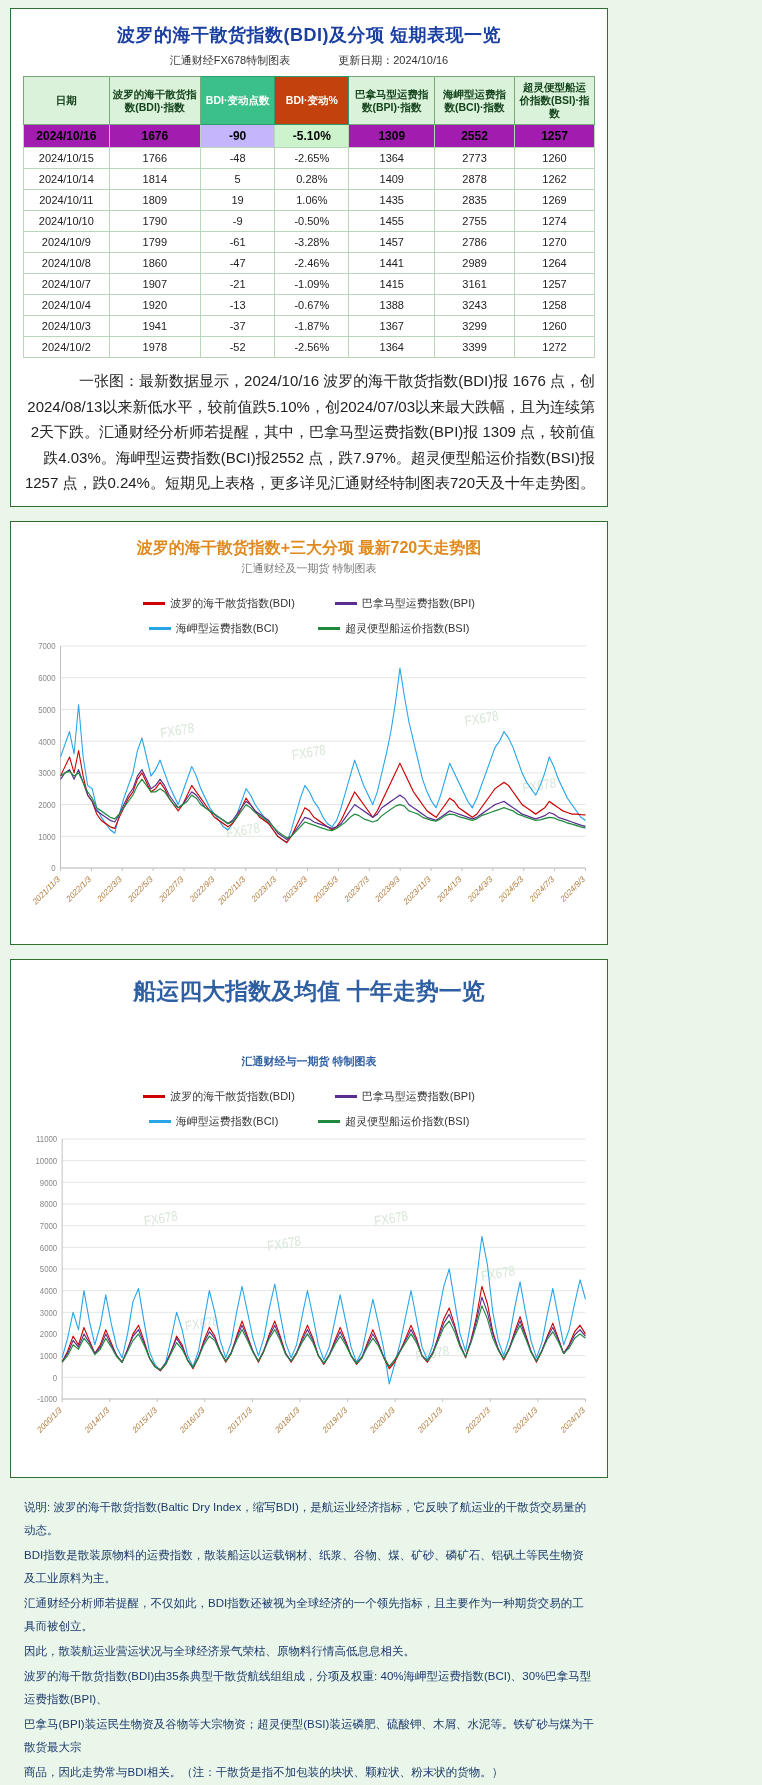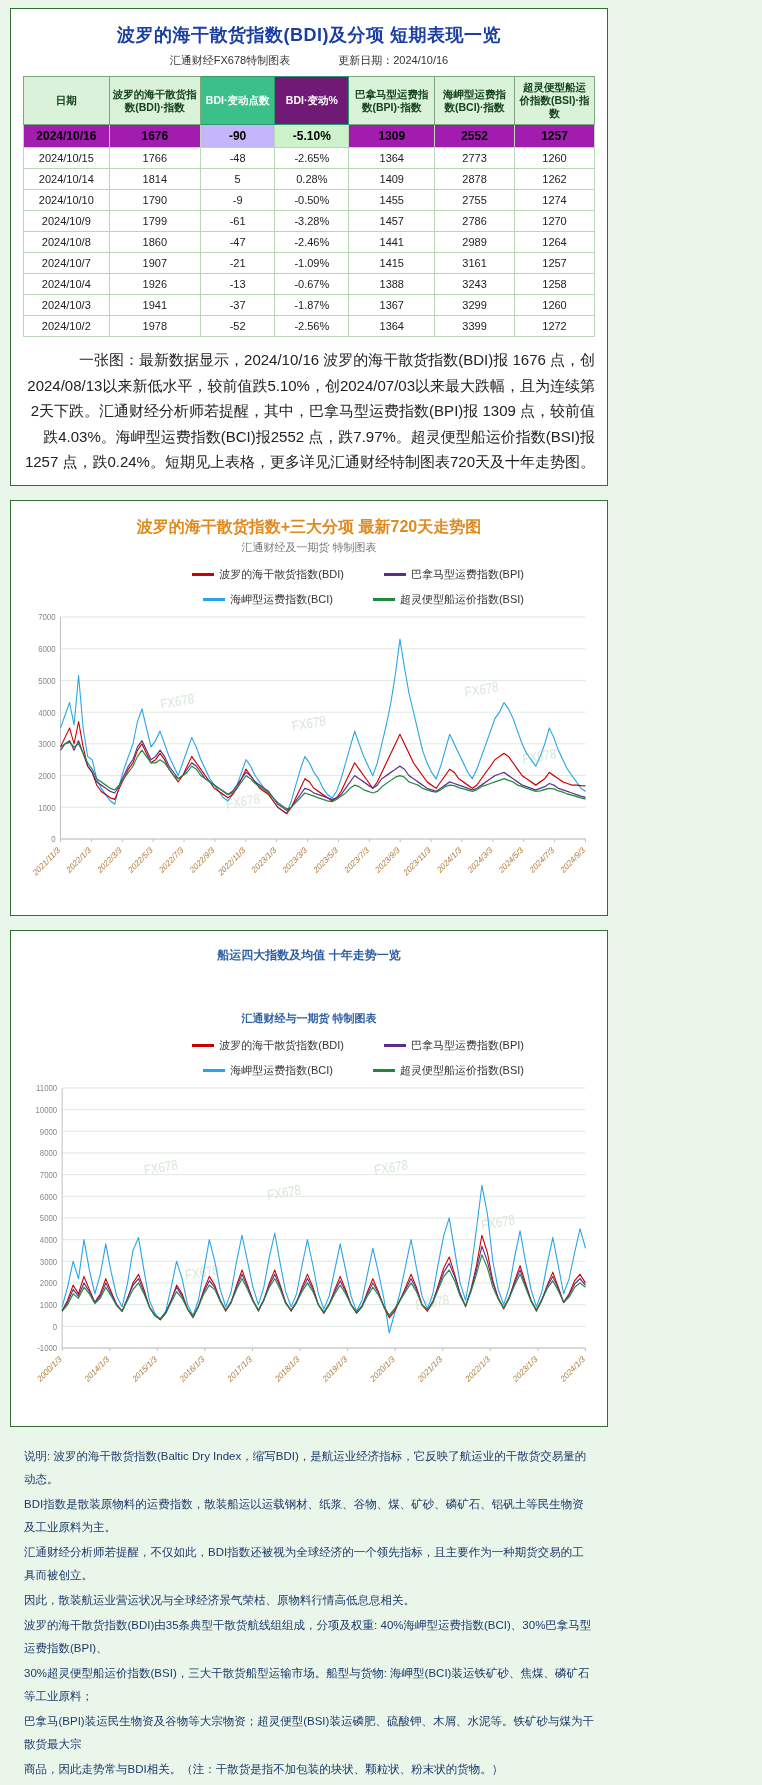--- a/index.html
+++ b/index.html
@@ -47,21 +47,21 @@
     border:1px solid #7aa87a;
     color:#14431c;
     font-weight:bold;
     padding:4px 3px;
     line-height:1.25;
     font-size:10.5px;
     text-align:center;
     vertical-align:middle;
   }
   table.bdi th.chg{background:#3cc08a;color:#ffffff;border-color:#2f9a6e;}
-  table.bdi th.pct{background:#701a75;color:#ffffff;border-color:#2f9a6e;}
+  table.bdi th.pct{background:#c2410c;color:#ffffff;border-color:#2f9a6e;}
   table.bdi td{
     border:1px solid #b9d6b9;
     padding:4px 3px;
     text-align:center;
     color:#222;
     background:#ffffff;
   }
   table.bdi tr.first td{
     background:#a21caf;
     font-weight:bold;
@@ -81,34 +81,34 @@
 
   
   .chartpanel{padding:10px 10px 6px 10px;}
   .chart-title{
     text-align:center;
     font-size:16px;
     font-weight:bold;
     color:#e08a1e;
     margin:6px 0 2px 0;
   }
-  .chart-title.blue{color:#2e5fa3;font-size:12px;}
+  .chart-title.blue{color:#2e5fa3;font-size:23px;}
   .chart-sub{
     text-align:center;
     font-size:11px;
     color:#777;
     margin-bottom:6px;
   }
   .chart-sub.blue{color:#2e5fa3;font-weight:bold;margin-top:47px;}
   .legend{
     display:flex;
     flex-wrap:wrap;
-    justify-content:flex-end;
+    justify-content:center;
     gap:10px 40px;
-    margin:12px auto 2px auto;
+    margin:20px auto 2px auto;
     width:430px;
     font-size:11px;
     color:#333;
   }
   .legend .item{display:flex;align-items:center;gap:5px;white-space:nowrap;}
   .legend .swatch{width:22px;height:3px;display:inline-block;}
   .plotwrap{position:relative;}
   svg{display:block;width:100%;}
 
   
@@ -165,20 +165,29 @@
           <tr>
             <td>2024/10/14</td>
             <td>1814</td>
             <td>5</td>
             <td>0.28%</td>
             <td>1409</td>
             <td>2878</td>
             <td>1262</td>
           </tr>
           <tr>
+            <td>2024/10/11</td>
+            <td>1809</td>
+            <td>19</td>
+            <td>1.06%</td>
+            <td>1435</td>
+            <td>2835</td>
+            <td>1269</td>
+          </tr>
+          <tr>
             <td>2024/10/10</td>
             <td>1790</td>
             <td>-9</td>
             <td>-0.50%</td>
             <td>1455</td>
             <td>2755</td>
             <td>1274</td>
           </tr>
           <tr>
             <td>2024/10/9</td>
@@ -202,21 +211,21 @@
             <td>2024/10/7</td>
             <td>1907</td>
             <td>-21</td>
             <td>-1.09%</td>
             <td>1415</td>
             <td>3161</td>
             <td>1257</td>
           </tr>
           <tr>
             <td>2024/10/4</td>
-            <td>1926</td>
+            <td>1920</td>
             <td>-13</td>
             <td>-0.67%</td>
             <td>1388</td>
             <td>3243</td>
             <td>1258</td>
           </tr>
           <tr>
             <td>2024/10/3</td>
             <td>1941</td>
             <td>-37</td>
@@ -417,18 +426,17 @@
         </svg>
     </div>
   </div>
 
   <div class="desc" id="descblock">
       <p>说明: 波罗的海干散货指数(Baltic Dry Index，缩写BDI)，是航运业经济指标，它反映了航运业的干散货交易量的动态。</p>
       <p>BDI指数是散装原物料的运费指数，散装船运以运载钢材、纸浆、谷物、煤、矿砂、磷矿石、铝矾土等民生物资及工业原料为主。</p>
       <p>汇通财经分析师若提醒，不仅如此，BDI指数还被视为全球经济的一个领先指标，且主要作为一种期货交易的工具而被创立。</p>
       <p>因此，散装航运业营运状况与全球经济景气荣枯、原物料行情高低息息相关。</p>
       <p>波罗的海干散货指数(BDI)由35条典型干散货航线组组成，分项及权重: 40%海岬型运费指数(BCI)、30%巴拿马型运费指数(BPI)、</p>
-      <p>30%超灵便型船运价指数(BSI)，三大干散货船型运输市场。船型与货物: 海岬型(BCI)装运铁矿砂、焦煤、磷矿石等工业原料；</p>
       <p>巴拿马(BPI)装运民生物资及谷物等大宗物资；超灵便型(BSI)装运磷肥、硫酸钾、木屑、水泥等。铁矿砂与煤为干散货最大宗</p>
       <p>商品，因此走势常与BDI相关。（注：干散货是指不加包装的块状、颗粒状、粉末状的货物。）</p>
     </div>
 
 </div>
 
 </body></html>

